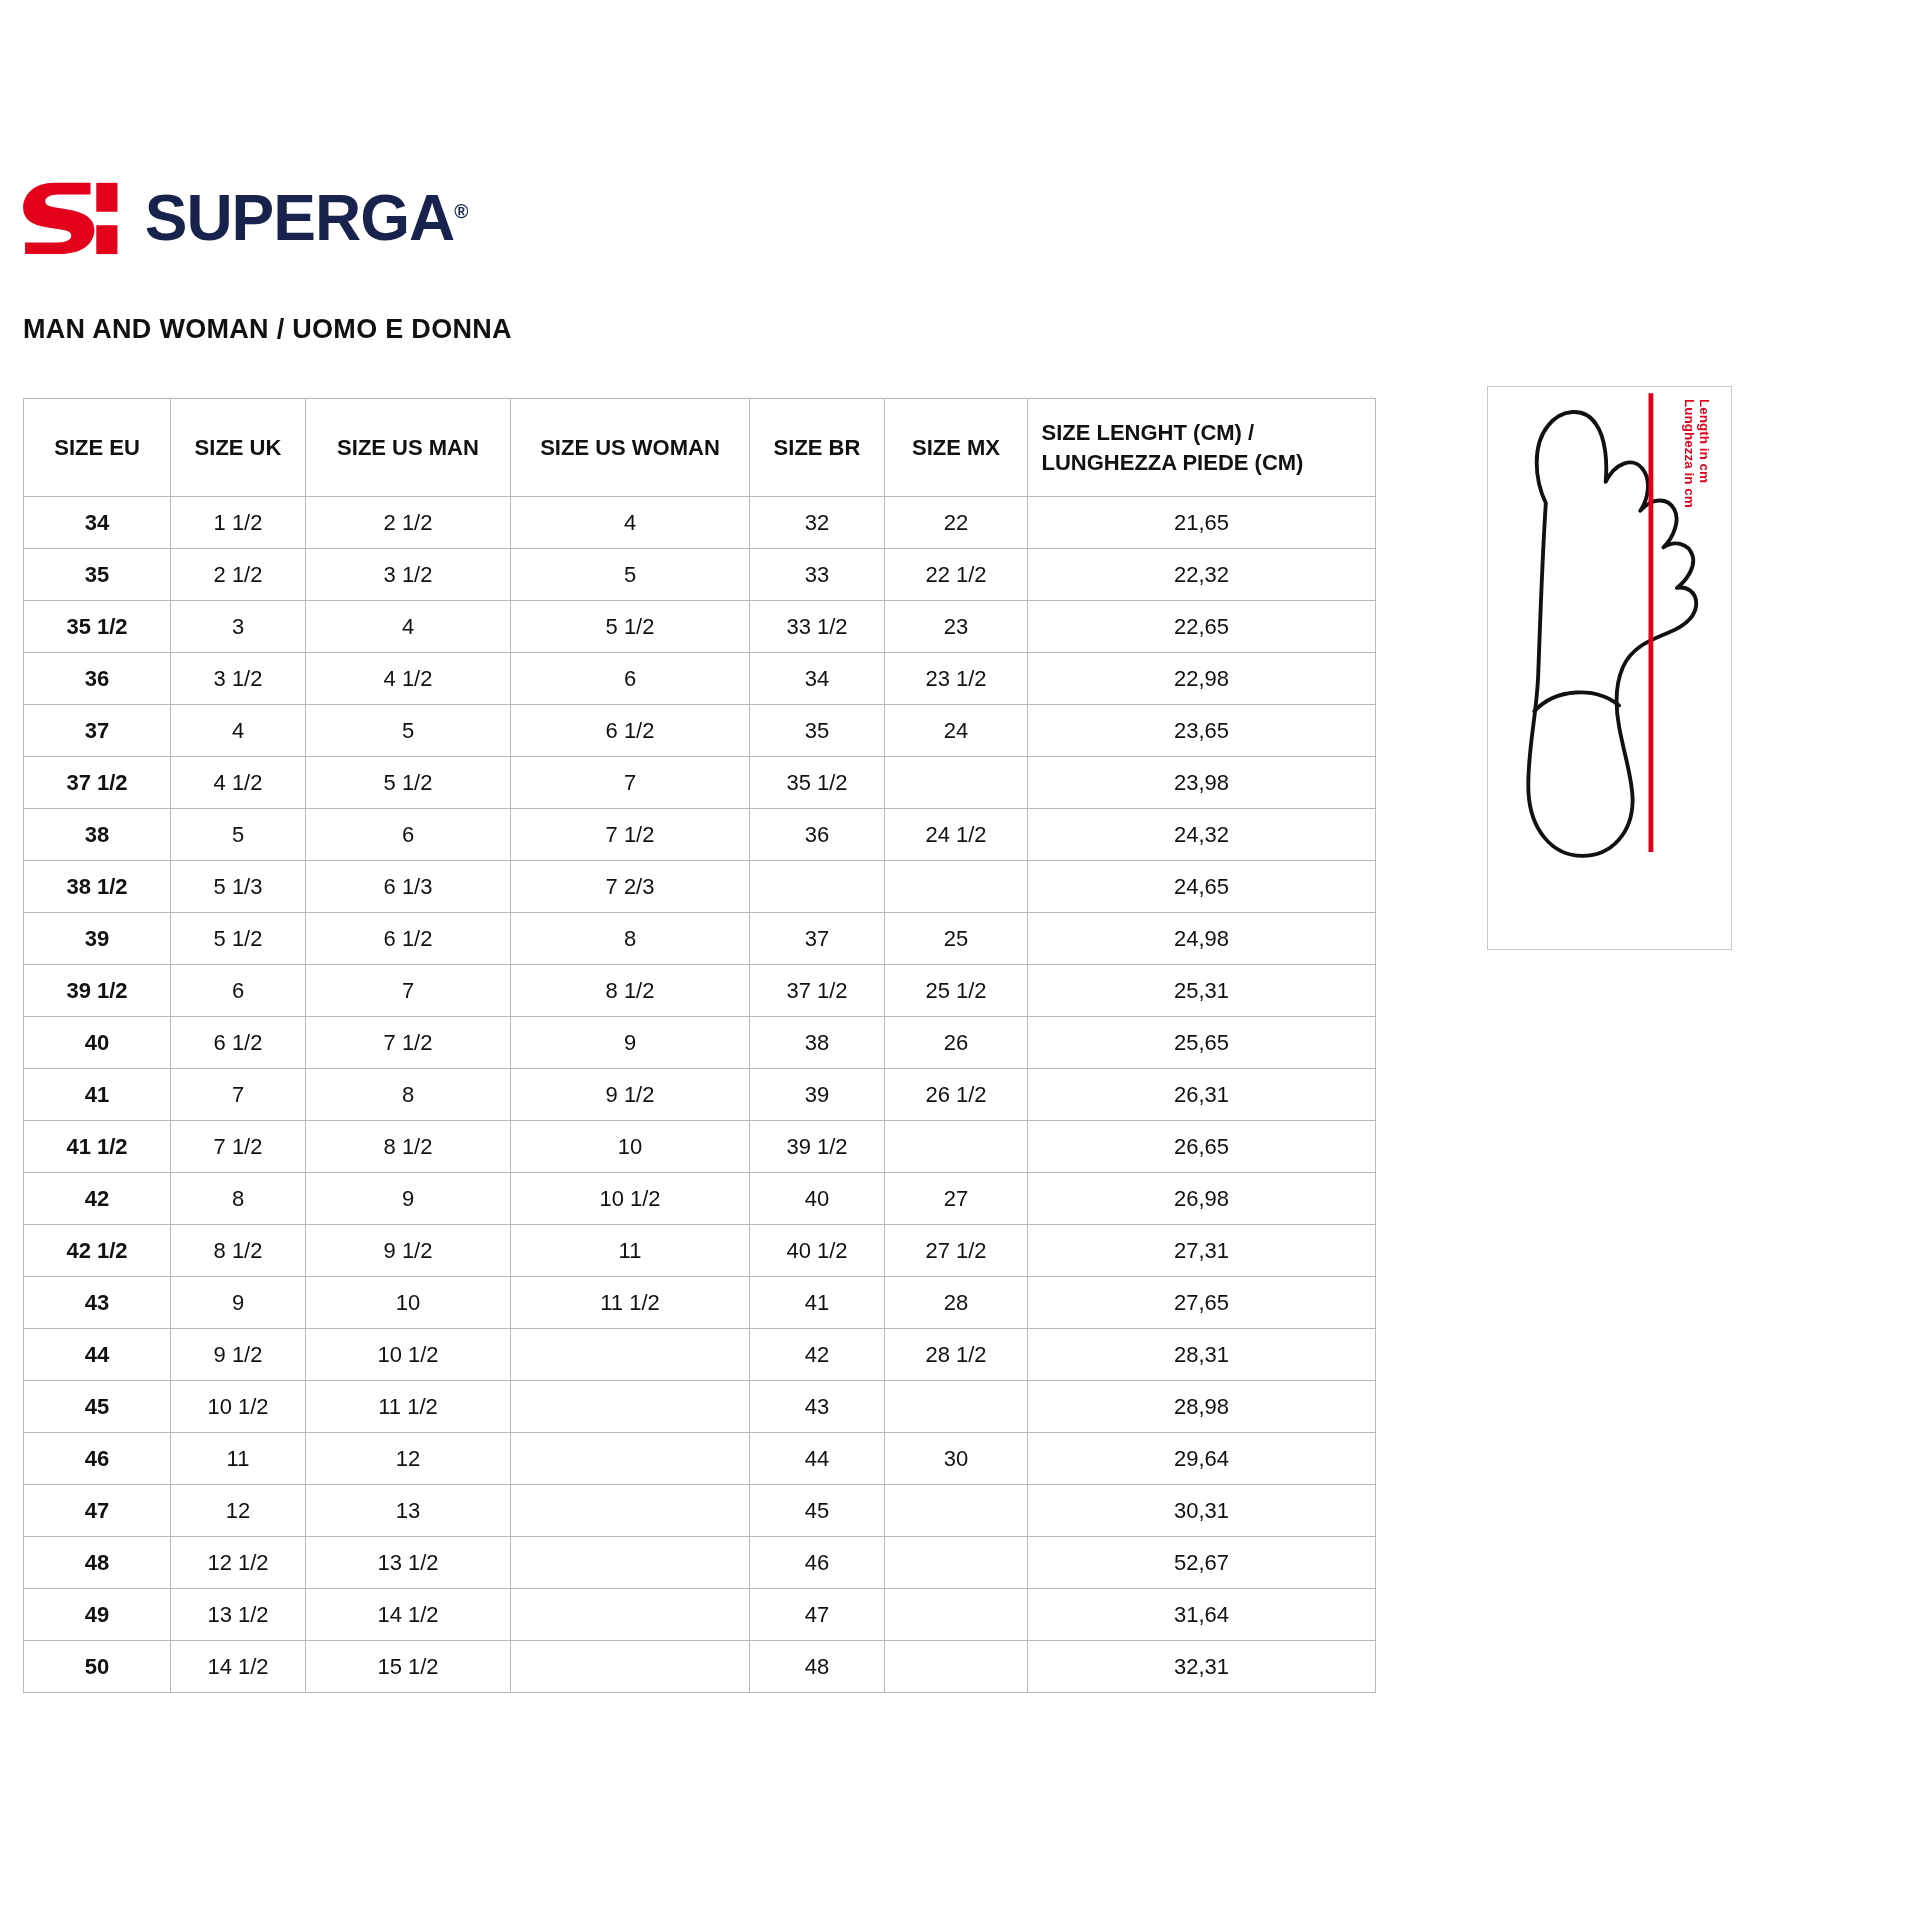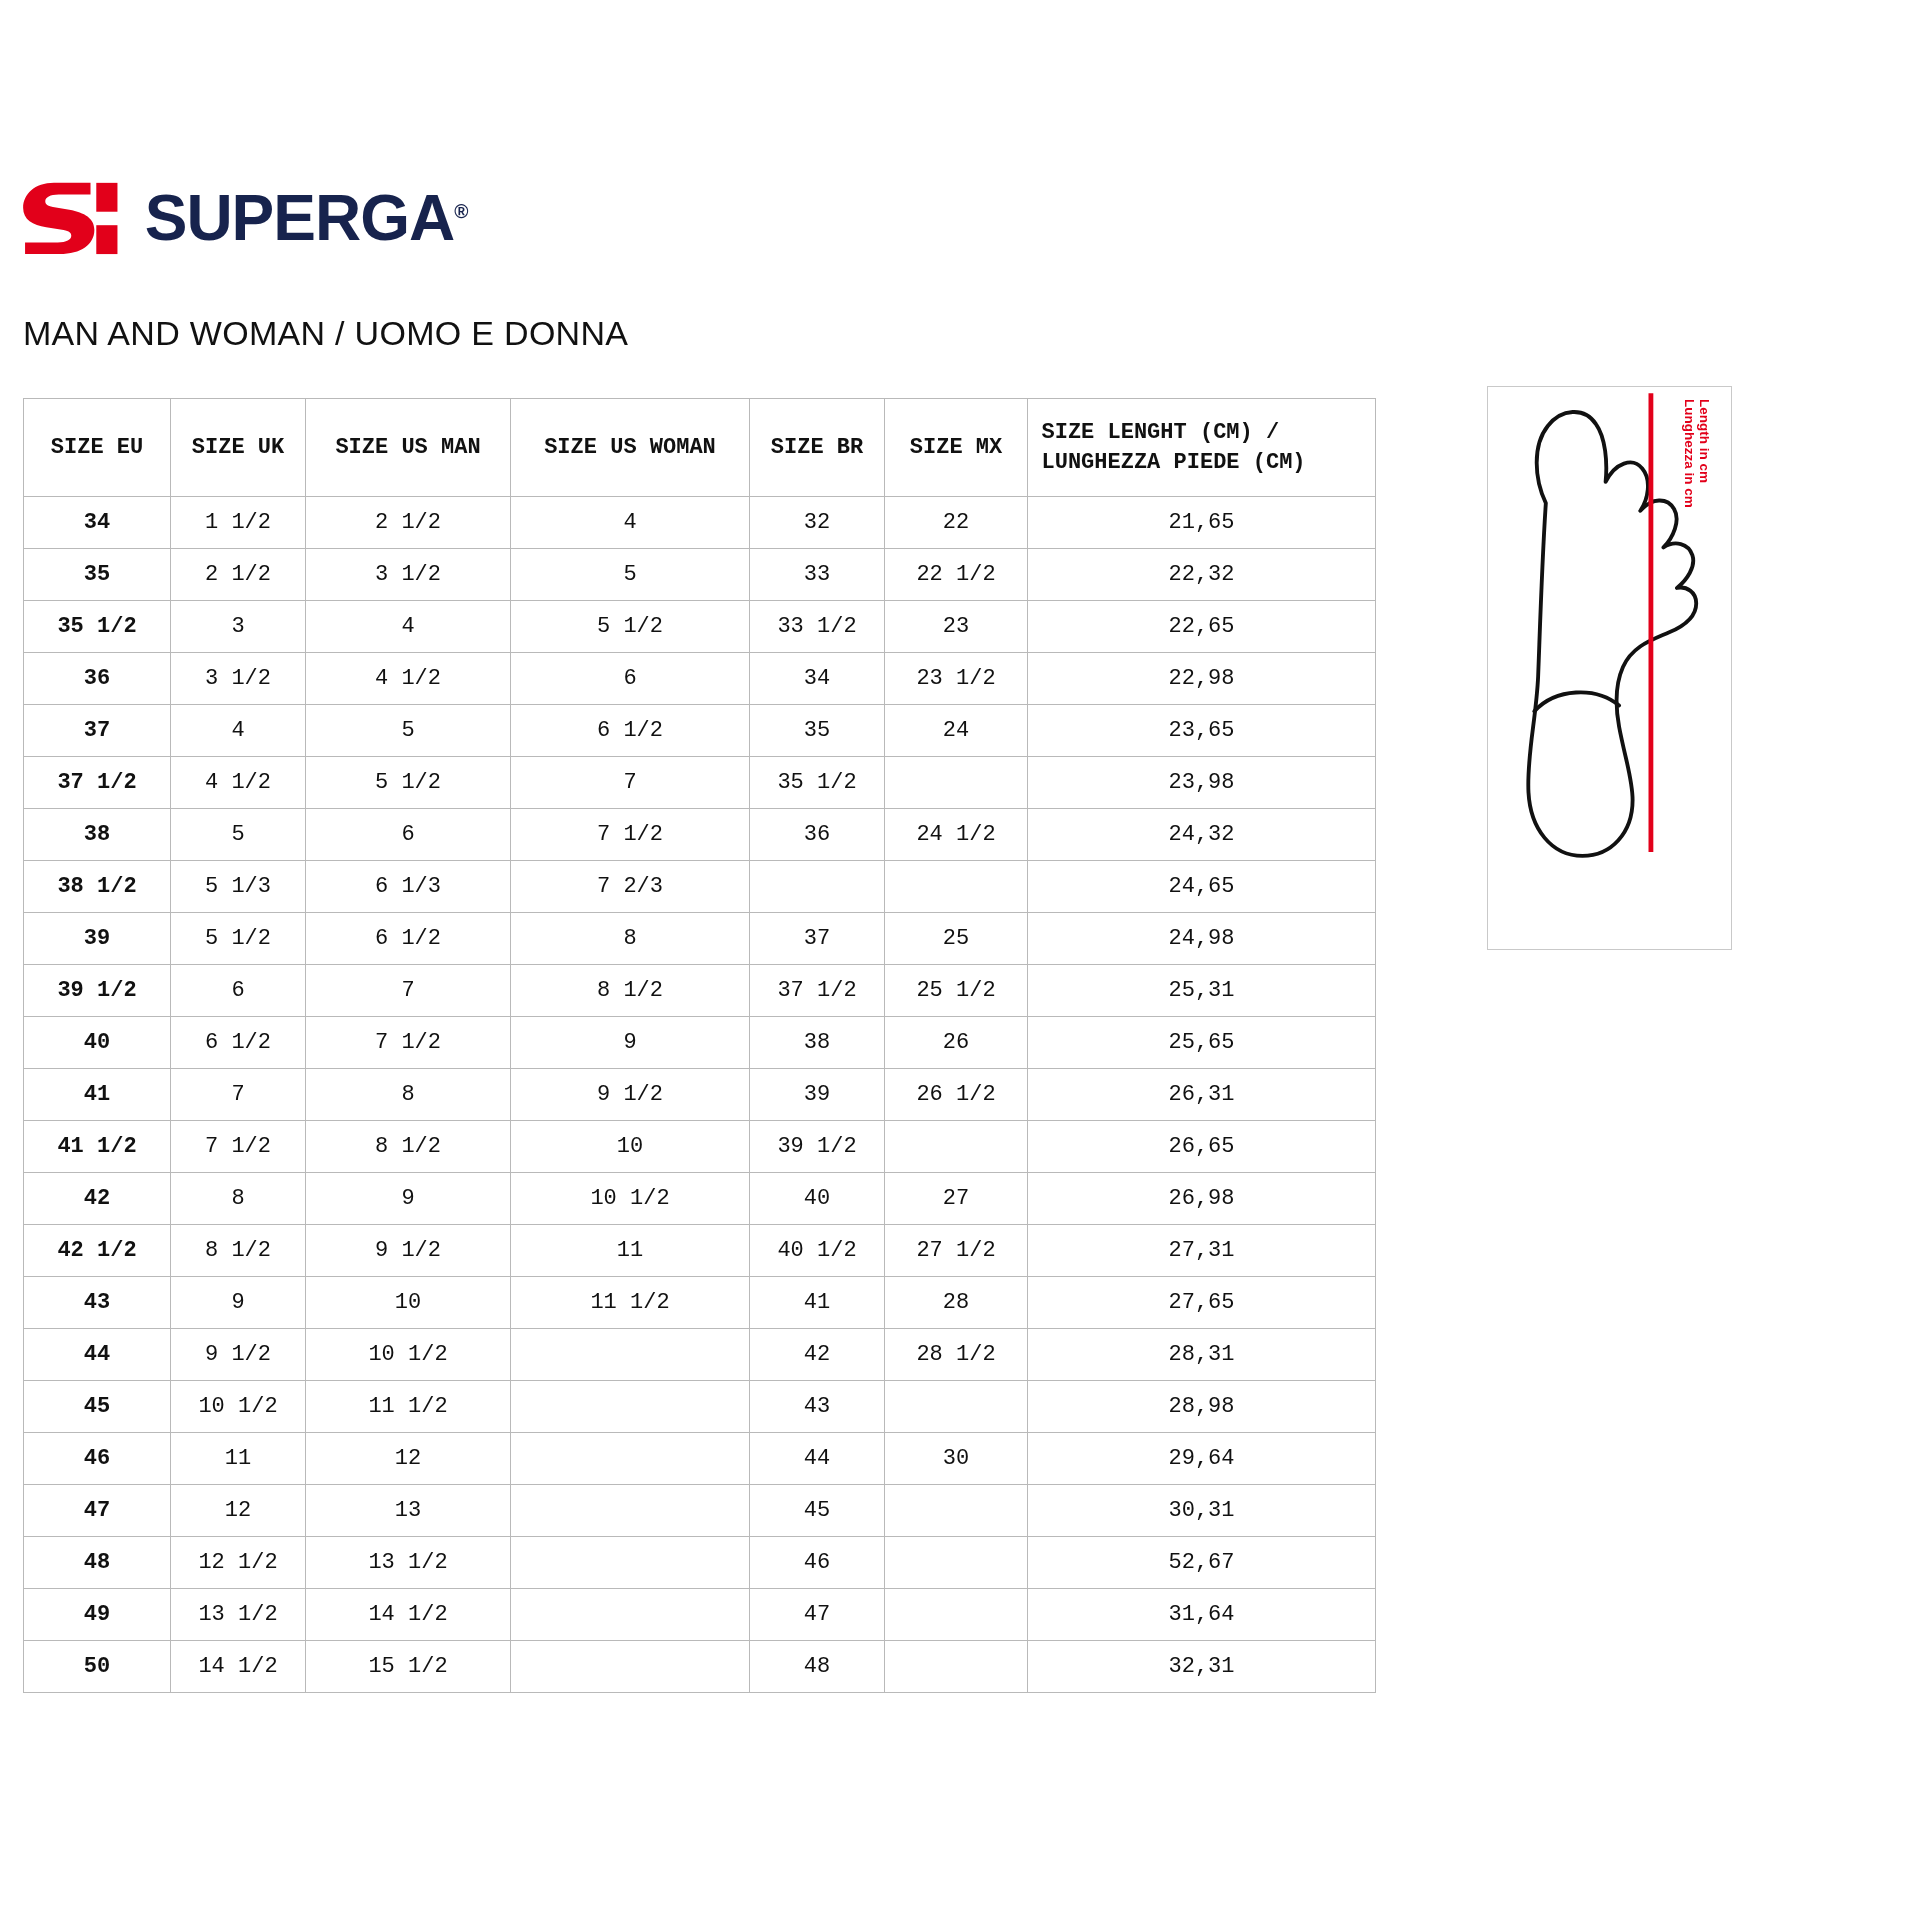--- a/index.html
+++ b/index.html
@@ -51,39 +51,38 @@
     vertical-align: super;
     font-weight: bold;
     color: #17234d;
   }
 
   
   .subtitle {
     position: absolute;
     left: 23px;
     top: 314px;
-    font-size: 34px;
-    font-weight: normal;
+    font-size: 27px;
+    font-weight: bold;
     color: #111111;
     letter-spacing: 0.3px;
     text-align: center;
   }
 
   
   .table-wrap {
     position: absolute;
     left: 23px;
     top: 398px;
     width: 1352px;
   }
   table.size-chart {
     border-collapse: collapse;
     width: 1352px;
     table-layout: fixed;
-    font-family: Liberation Mono, monospace;
   }
   table.size-chart th,
   table.size-chart td {
     border: 1px solid #b9b9b9;
     text-align: center;
     font-size: 22px;
     color: #111;
     height: 52px;
     padding: 0 3.9px;
     box-sizing: border-box;

